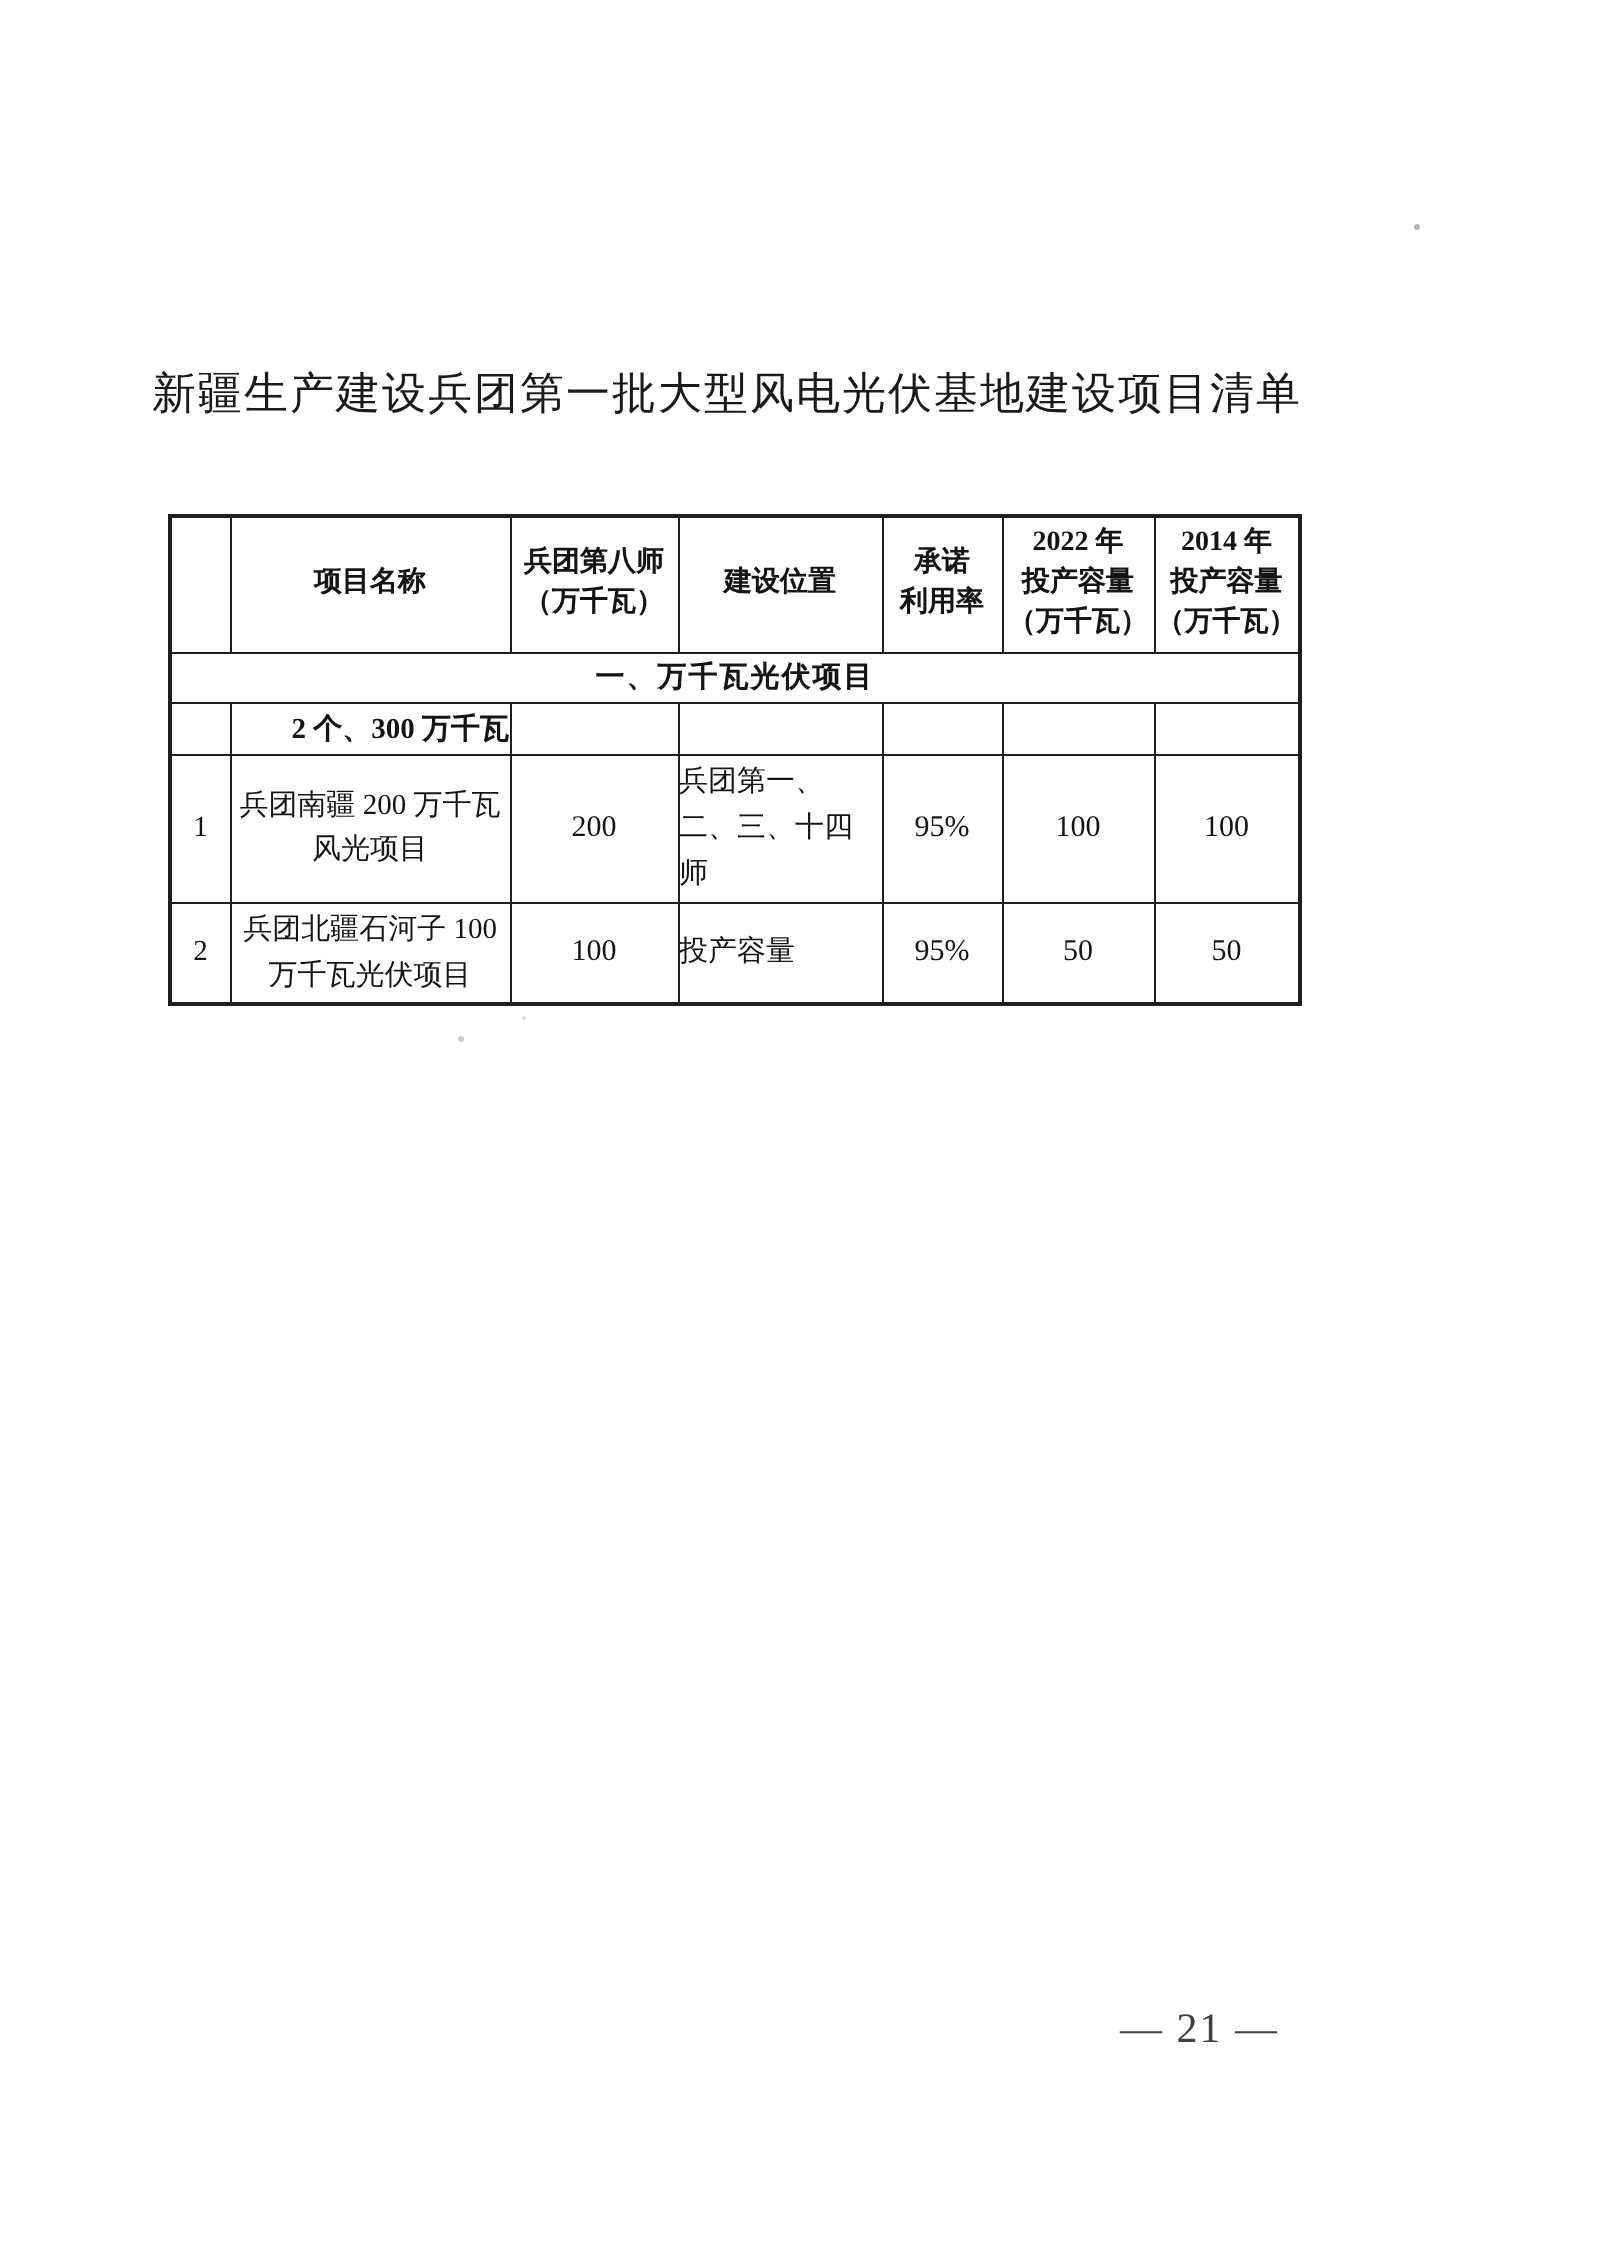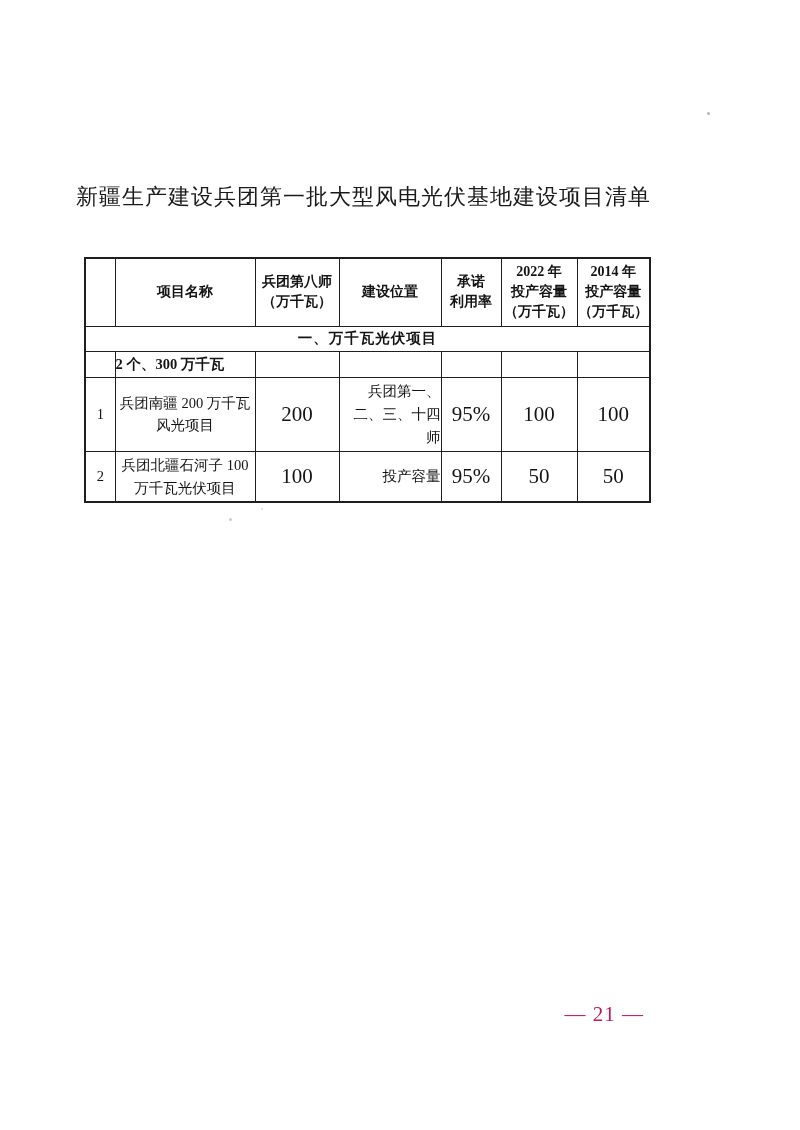--- a/index.html
+++ b/index.html
@@ -59,37 +59,37 @@
   tr.summary-row   { height: 26px; }
   tr.data-row-1    { height: 49px; }
   tr.data-row-2    { height: 45px; }
   td.section-cell {
     text-align: center;
     font-weight: 700;
     font-size: 14.5px;
     letter-spacing: 1px;
   }
   td.summary-cell {
-    text-align: left;
+    text-align: right;
     font-weight: 700;
     font-size: 14.5px;
   }
   td.idx-cell    { text-align: center; }
   td.name-cell   { text-align: center; line-height: 1.55; padding-left: 5px; padding-right: 3px; }
-  td.loc-cell    { text-align: right; line-height: 1.6; padding-left: 6px; }
-  td.num-cell    { text-align: center; font-size: 21px; }
+  td.loc-cell    { text-align: left; line-height: 1.6; padding-left: 6px; }
+  td.num-cell    { text-align: center; font-size: 15px; }
   .page-number {
     position: absolute;
     left: 560px;
     top: 1002px;
     width: 84px;
-    text-align: right;
+    text-align: left;
     font-size: 21px;
     letter-spacing: 1px;
-    color: #be185d;
+    color: #404040;
     white-space: nowrap;
   }
   .speck {
     position: absolute;
     border-radius: 50%;
     background: #b5b5b5;
   }
   .speck-1 { left: 707px; top: 112px; width: 3px; height: 3px; }
   .speck-2 { left: 229px; top: 518px; width: 3px; height: 3px; opacity: .7; }
   .speck-3 { left: 261px; top: 508px; width: 2px; height: 2px; opacity: .5; }

